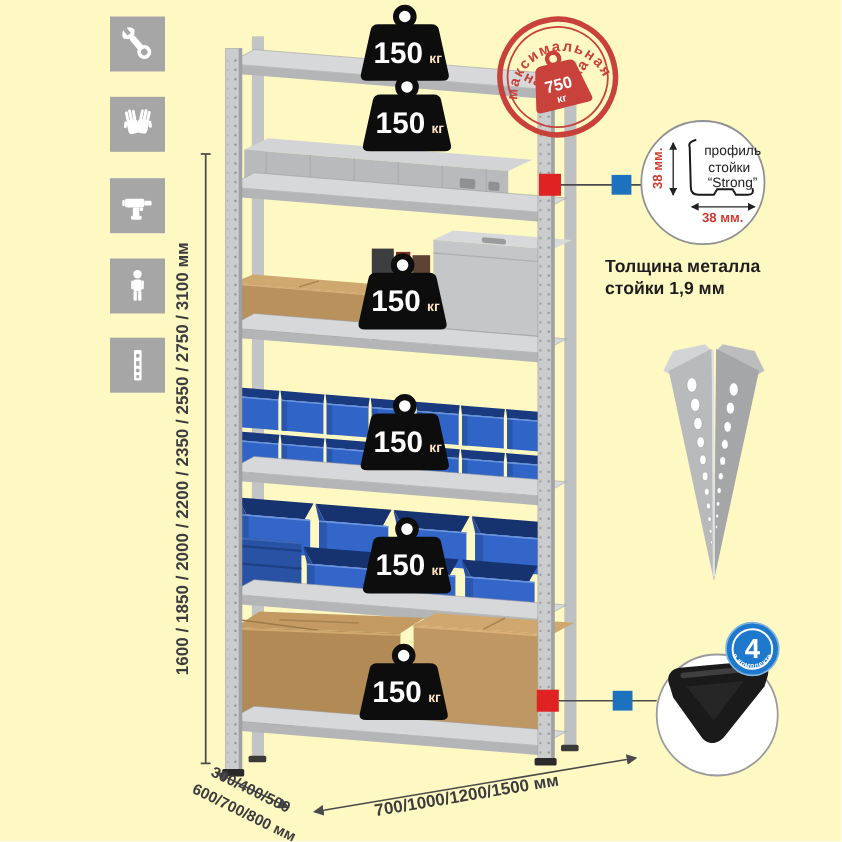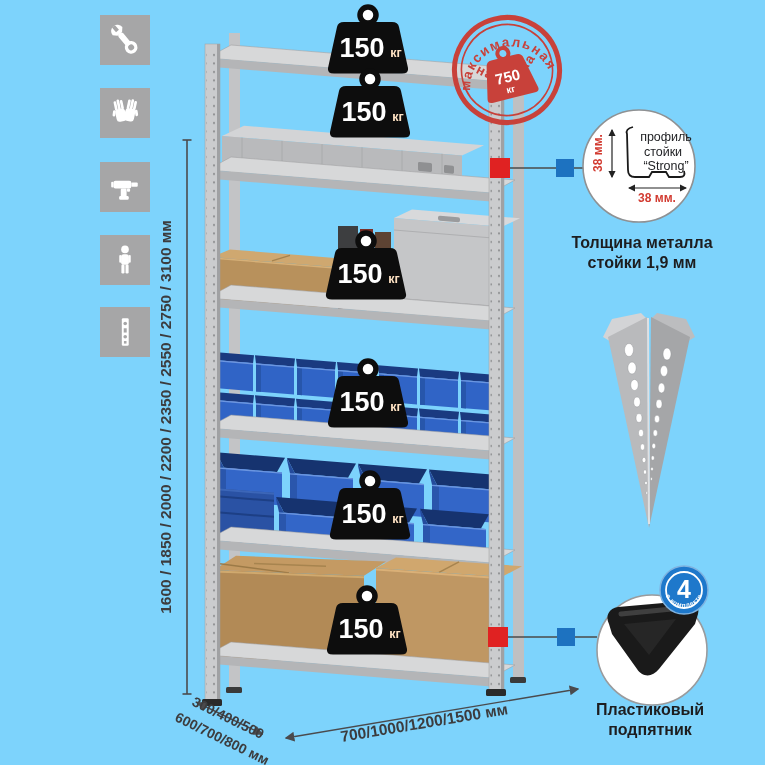--- a/index.html
+++ b/index.html
@@ -1,21 +1,21 @@
 <!DOCTYPE html>
 <html><head>
 <meta charset="utf-8">
 <style>
   html,body{margin:0;padding:0;background:#fff;}
-  .canvas{position:relative;width:765px;height:765px;background:#7dd3fc;overflow:hidden;
+  .canvas{position:relative;width:765px;height:765px;background:#fef9c3;overflow:hidden;
           font-family:"Liberation Sans",sans-serif;}
   .scene{position:absolute;left:0;top:0;width:765px;height:765px;}
   .icobox{position:absolute;left:100px;width:50px;height:50px;background:#a6a6a7;
           display:flex;align-items:center;justify-content:center;}
-  .cap{position:absolute;width:184px;text-align:center;
+  .cap{position:absolute;width:184px;text-align:left;
        font:600 16px/1.28 "Liberation Sans",sans-serif;color:#1d1d1f;}
   
   text{font-family:"Liberation Sans",sans-serif;}
   .badge-num{font-size:27px;font-weight:bold;fill:#ffffff;}
   .badge-unit{font-size:12.5px;font-weight:bold;fill:#ffe3c4;}
   .stamp-arc{font-size:13.5px;font-weight:bold;fill:#c8413a;letter-spacing:1.5px;}
   .stamp-num{font-size:15px;font-weight:bold;fill:#ffffff;}
   .stamp-unit{font-size:9.5px;font-weight:bold;fill:#ffffff;}
   .dim-label{font-size:15.5px;font-weight:600;fill:#3c3c3e;}
   .dim-label-sm{font-size:14px;font-weight:600;fill:#3c3c3e;}
@@ -374,18 +374,14 @@
     <rect x="14.8" y="12.5" width="2.8" height="4" fill="#a6a6a7"></rect>
     <circle cx="16.2" cy="20.5" r="1.7" fill="#a6a6a7"></circle>
     <rect x="15" y="24.5" width="2.4" height="2.4" fill="#a6a6a7"></rect>
   </svg>
 </div>
 
 <div class="cap" style="left:550px;top:233px">
   <span>Толщина металла</span><br>
   <span>стойки 1,9 мм</span>
 </div>
-<div class="cap" style="left:558px;top:700px">
-  <span>Пластиковый</span><br>
-  <span>подпятник</span>
-</div>
 
 </div>
 
 </body></html>

